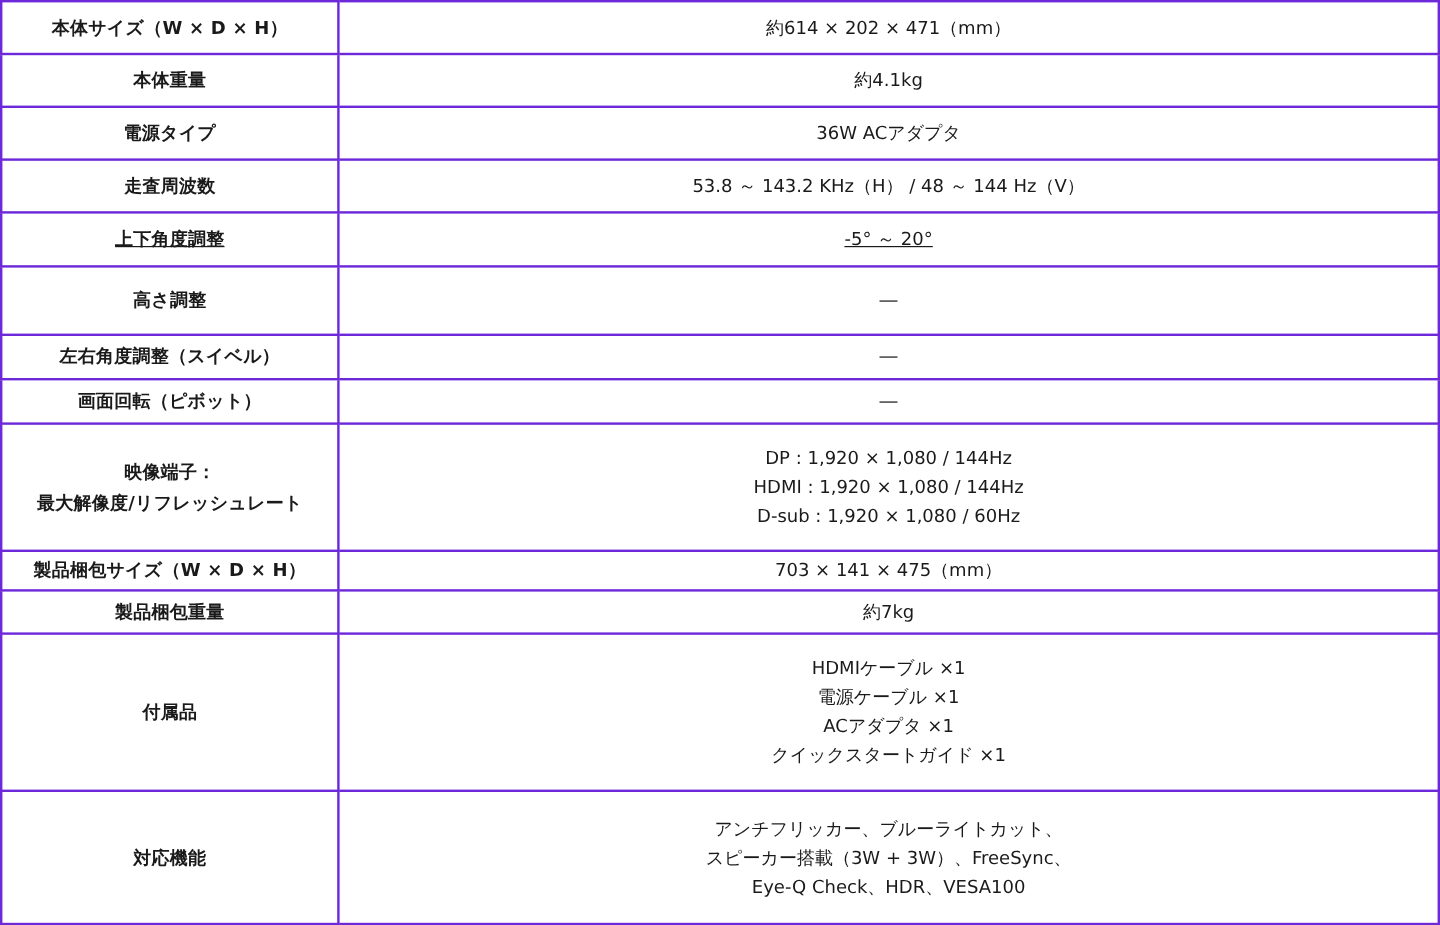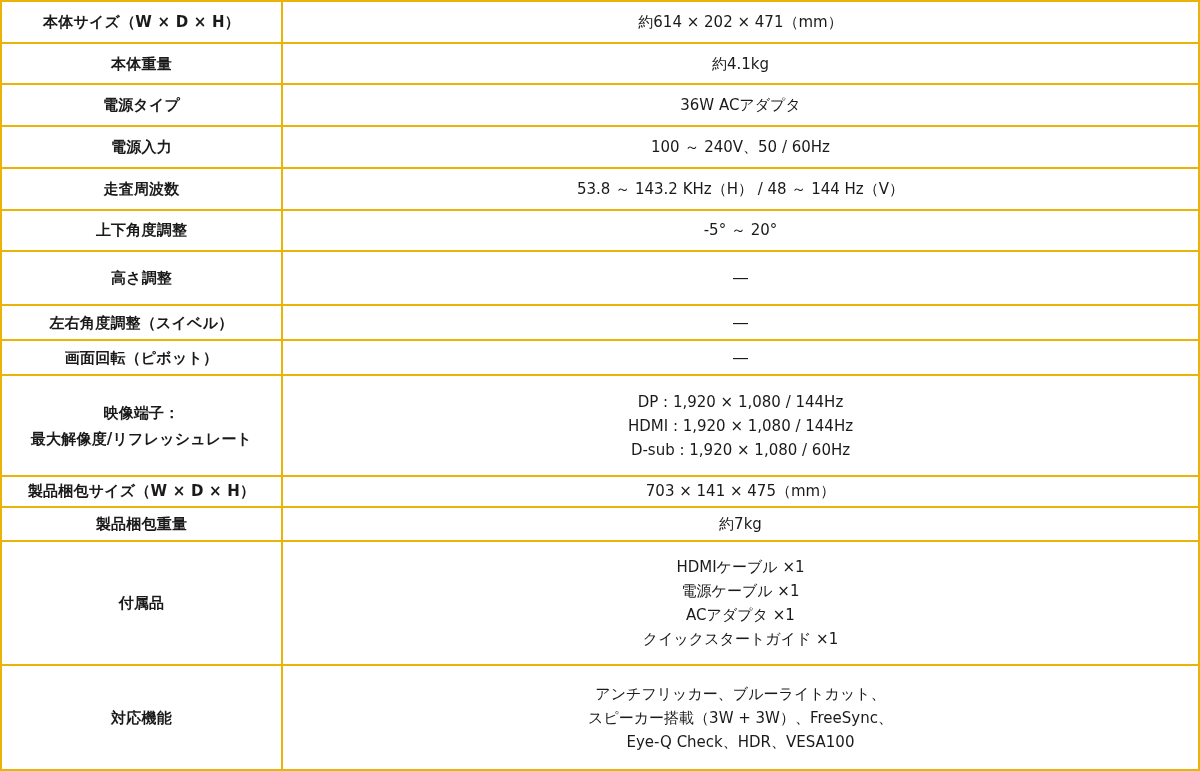--- a/index.html
+++ b/index.html
@@ -6,21 +6,21 @@
   body { width: 1200px; height: 771px; overflow: hidden; position: relative; }
   .spec-table {
     position: absolute; left: 0; top: 0;
     width: 1200px; height: 771px;
     border-collapse: collapse;
     table-layout: fixed;
     font-family: "DejaVu Sans", "Liberation Sans", sans-serif;
     color: #1a1a1a;
   }
   .spec-table td {
-    border: 2px solid #eab308;
+    border: 2px solid #6d28d9;
     text-align: center;
     vertical-align: middle;
     padding: 0 6px;
     box-sizing: border-box;
   }
   .spec-table td.label {
     width: 281px;
     font-weight: bold;
     font-size: 15px;
     letter-spacing: 0.2px;
@@ -56,35 +56,27 @@
       <tr style="height: 37px; margin-top: 23px;">
     <td class="label">
           <span class="line">電源タイプ</span>
         </td>
     <td class="value">
           <span class="line">36W ACアダプタ</span>
         </td>
   </tr>
       <tr style="height: 37px;">
     <td class="label">
-          <span class="line">電源入力</span>
-        </td>
-    <td class="value">
-          <span class="line">100 ～ 240V、50 / 60Hz</span>
-        </td>
-  </tr>
-      <tr style="height: 37px;">
-    <td class="label">
           <span class="line">走査周波数</span>
         </td>
     <td class="value">
           <span class="line">53.8 ～ 143.2 KHz（H） / 48 ～ 144 Hz（V）</span>
         </td>
   </tr>
-      <tr style="height: 37px;">
+      <tr style="height: 37px; text-decoration: underline;">
     <td class="label">
           <span class="line">上下角度調整</span>
         </td>
     <td class="value">
           <span class="line">-5° ～ 20°</span>
         </td>
   </tr>
       <tr style="height: 48px;">
     <td class="label">
           <span class="line">高さ調整</span>

